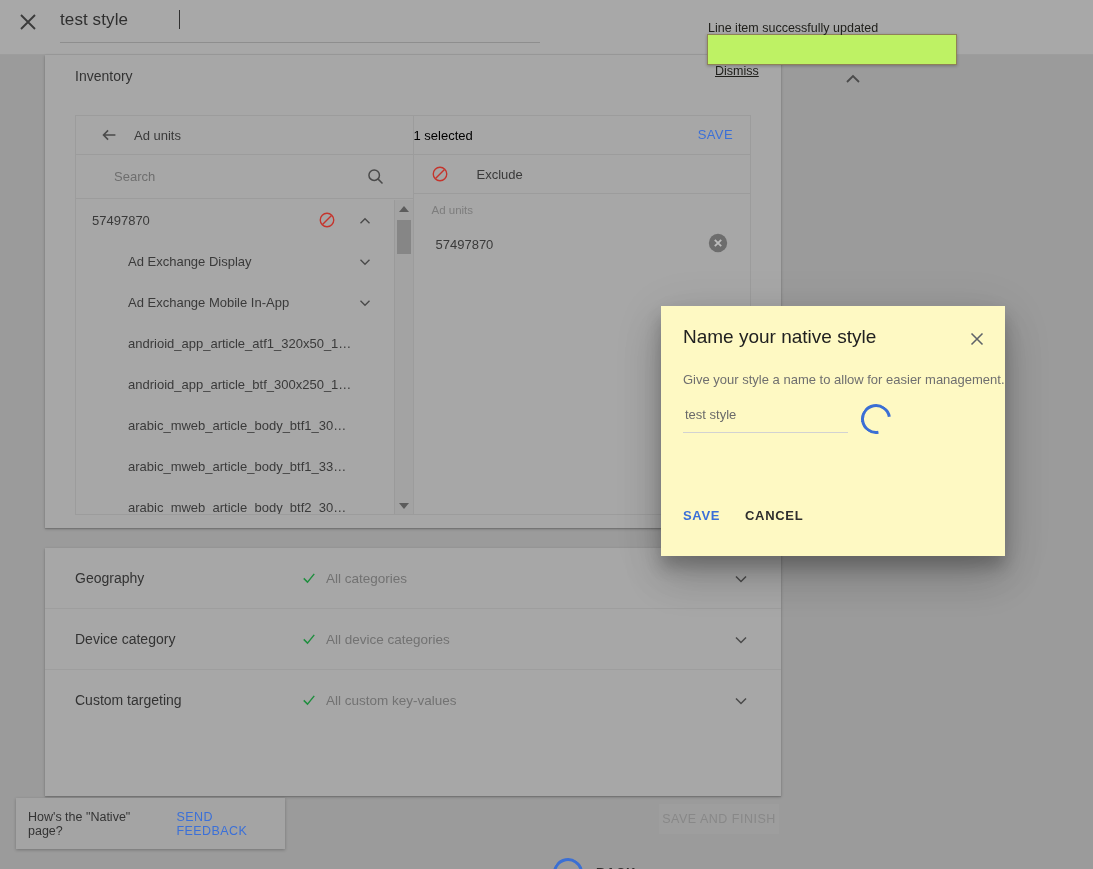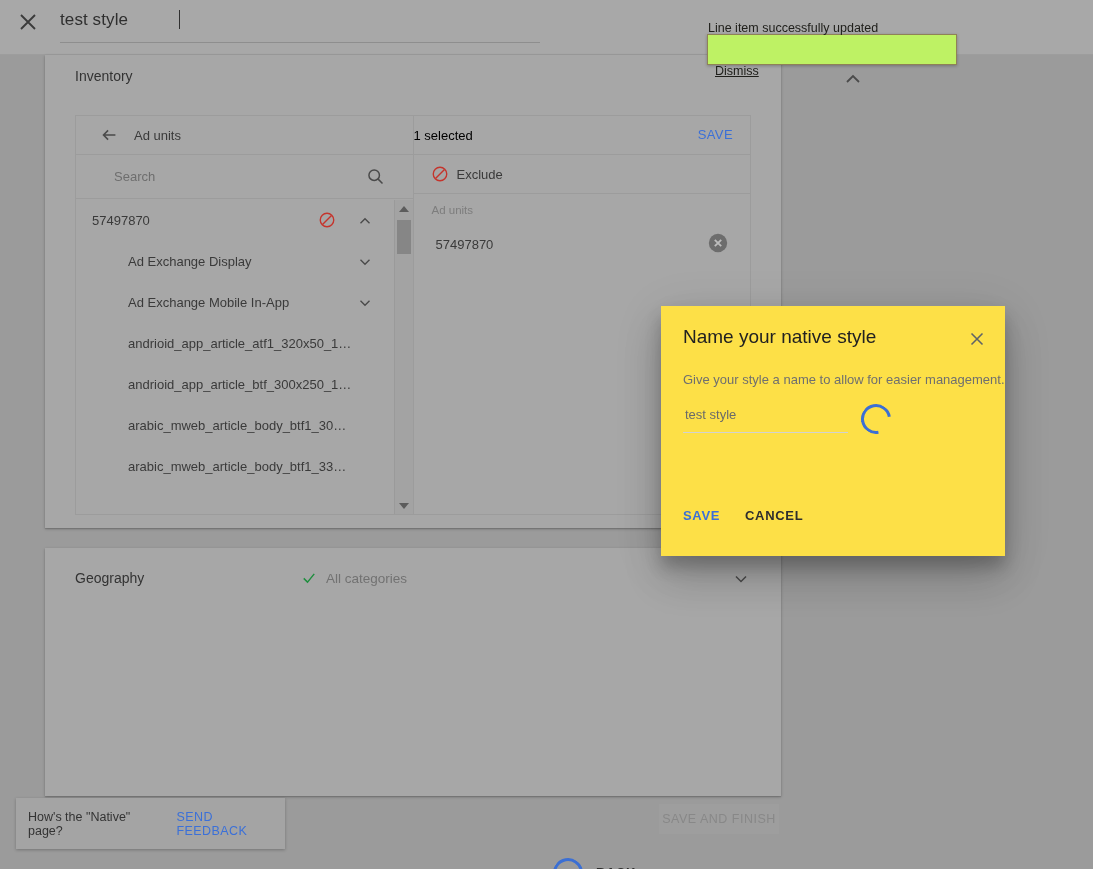--- a/index.html
+++ b/index.html
@@ -276,21 +276,21 @@
     border-bottom: 1px solid #9c9c9c;
     display: flex;
     align-items: center;
     box-sizing: border-box;
   }
   #exclude-row .block-icon {
     margin-left: 17px;
     width: 18px; height: 18px;
   }
   #exclude-label {
-    margin-left: 8px;
+    margin-left: 28px;
     font-size: 13px;
     color: #3a3a3a;
   }
   #sel-group-label {
     position: absolute;
     left: 18px; top: 88px;
     font-size: 11.5px;
     color: #7d7d7d;
   }
   #sel-chip {
@@ -413,21 +413,21 @@
     transform: rotate(35deg);
     box-sizing: border-box;
   }
 
   
   #dialog {
     position: absolute;
     left: 661px; top: 306px;
     width: 344px;
     height: 250px;
-    background: #fde047;
+    background: #fef9c3;
     box-shadow: 0 11px 15px rgba(0,0,0,.2), 0 9px 46px rgba(0,0,0,.12), 0 24px 38px rgba(0,0,0,.14);
     z-index: 30;
   }
   #dialog-title {
     position: absolute;
     left: 22px; top: 20px;
     font-size: 19px;
     color: #212121;
   }
   #dialog-close {
@@ -563,20 +563,23 @@
                 <span class="tree-label">andrioid_app_article_atf1_320x50_1…</span>
               </div>
               <div class="tree-item lvl1">
                 <span class="tree-label">andrioid_app_article_btf_300x250_1…</span>
               </div>
               <div class="tree-item lvl1">
                 <span class="tree-label">arabic_mweb_article_body_btf1_30…</span>
               </div>
               <div class="tree-item lvl1">
                 <span class="tree-label">arabic_mweb_article_body_btf1_33…</span>
+              </div>
+              <div class="tree-item lvl1">
+                <span class="tree-label">arabic_mweb_article_body_btf2_30…</span>
               </div>
             </div>
           <div id="tree-scrollbar">
             <div id="sb-up">
                 <span class="sb-arrow up"></span>
               </div>
             <div id="sb-thumb"></div>
             <div id="sb-down">
                 <span class="sb-arrow down"></span>
               </div>
@@ -617,20 +620,40 @@
       <div class="target-row">
         <span class="target-name">Geography</span>
         <span class="target-check"><svg width="18" height="18" viewBox="0 0 24 24">
             <path d="M5 12.5 L10 17.5 L19 6.5" stroke="#1e8e3e" stroke-width="1.9" fill="none"></path>
           </svg></span>
         <span class="target-value">All categories</span>
         <span class="target-chev"><svg width="20" height="20" viewBox="0 0 24 24">
             <path d="M6 9 L12 15 L18 9" stroke="#4a4a4a" stroke-width="1.8" fill="none"></path>
           </svg></span>
       </div>
+      <div class="target-row">
+        <span class="target-name">Device category</span>
+        <span class="target-check"><svg width="18" height="18" viewBox="0 0 24 24">
+            <path d="M5 12.5 L10 17.5 L19 6.5" stroke="#1e8e3e" stroke-width="1.9" fill="none"></path>
+          </svg></span>
+        <span class="target-value">All device categories</span>
+        <span class="target-chev"><svg width="20" height="20" viewBox="0 0 24 24">
+            <path d="M6 9 L12 15 L18 9" stroke="#4a4a4a" stroke-width="1.8" fill="none"></path>
+          </svg></span>
+      </div>
+      <div class="target-row">
+        <span class="target-name">Custom targeting</span>
+        <span class="target-check"><svg width="18" height="18" viewBox="0 0 24 24">
+            <path d="M5 12.5 L10 17.5 L19 6.5" stroke="#1e8e3e" stroke-width="1.9" fill="none"></path>
+          </svg></span>
+        <span class="target-value">All custom key-values</span>
+        <span class="target-chev"><svg width="20" height="20" viewBox="0 0 24 24">
+            <path d="M6 9 L12 15 L18 9" stroke="#4a4a4a" stroke-width="1.8" fill="none"></path>
+          </svg></span>
+      </div>
     </div>
 
   <div id="feedback-card">
     <span id="feedback-text">How's the "Native" page?</span>
     <span id="feedback-link">SEND FEEDBACK</span>
   </div>
 
   <div id="bottom-spinner">
       <div class="spinner"></div>
     </div>

